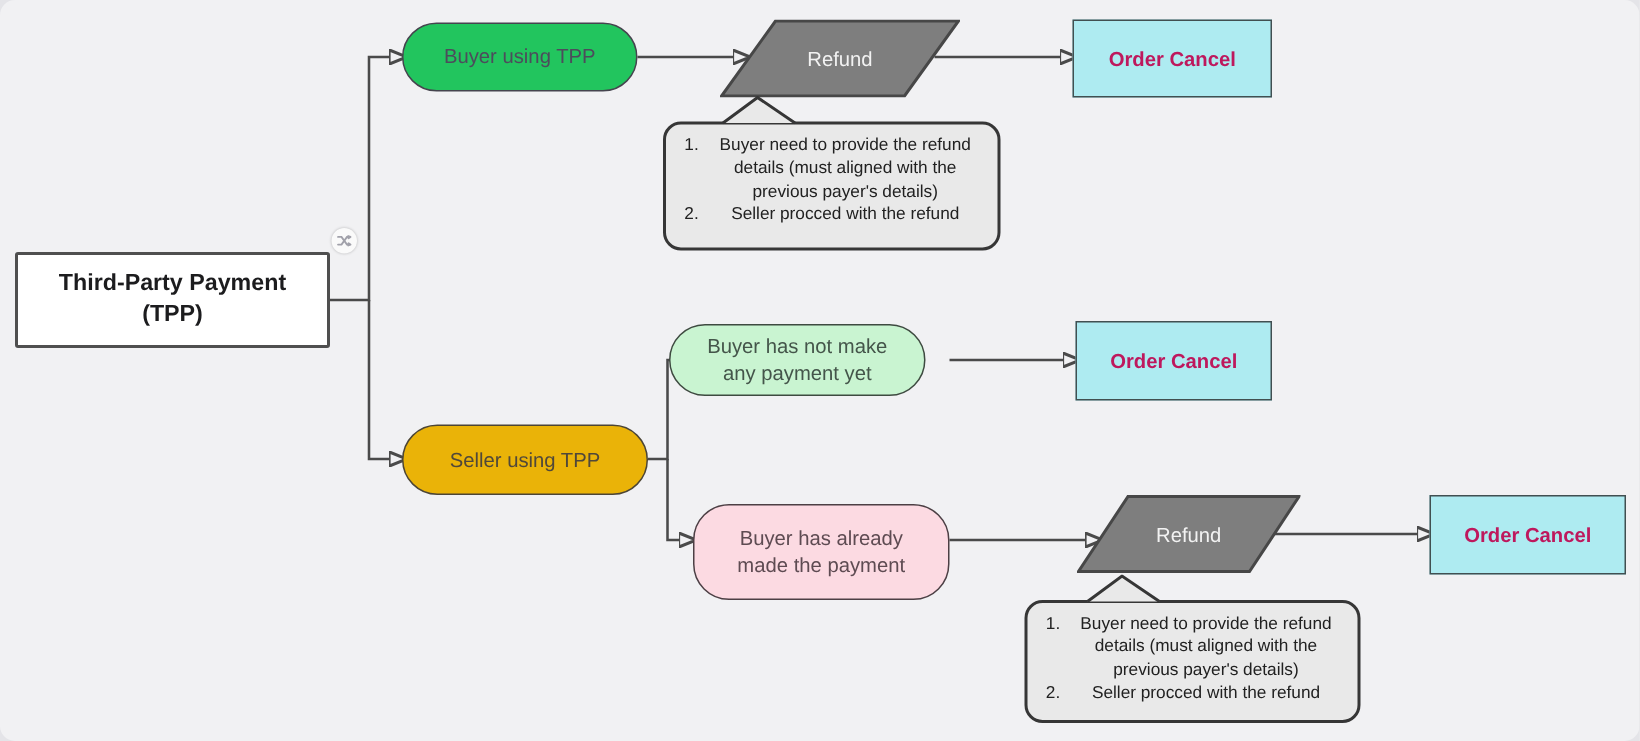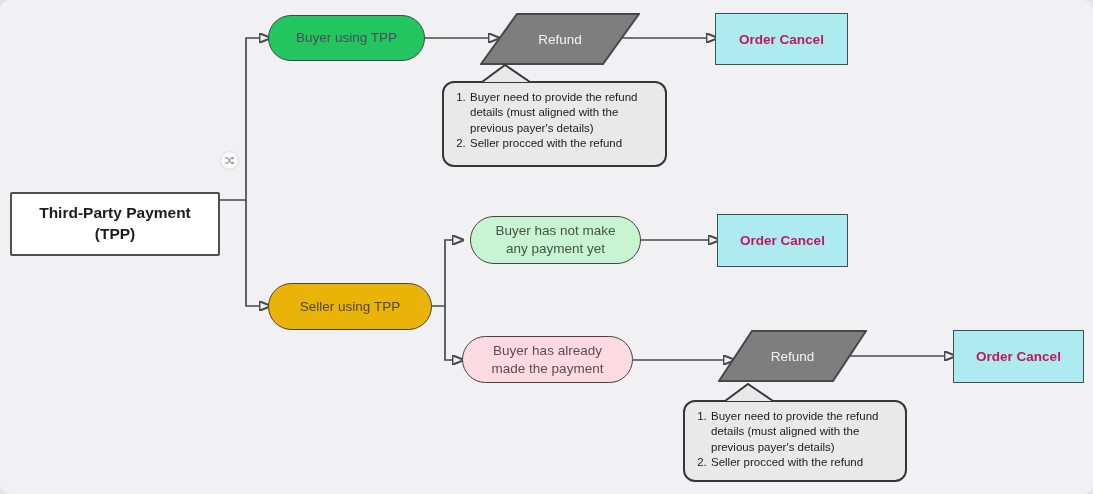--- a/index.html
+++ b/index.html
@@ -29,21 +29,21 @@
   .para-svg polygon{fill:#7e7e7e;stroke:#474747;stroke-width:2;}
   .para-label{
     position:absolute;left:0;top:0;width:100%;height:100%;
     display:flex;align-items:center;justify-content:center;
     font-size:13.5px;color:#f2f2f2;text-align:right;
   }
   .note{
     position:absolute;background:#e9e9e9;border:2px solid #363636;border-radius:12px;
     box-sizing:border-box;z-index:3;padding:7px 8px 6px 6px;
   }
-  .note ol{margin:0;padding:0 0 0 19px;font-size:11.5px;line-height:1.33;color:#212121;}
+  .note ol{margin:0;padding:0 0 0 19px;font-size:11.5px;line-height:1.33;color:#212121;text-align:center;}
   .note li{padding-left:1px;}
   .tail{position:absolute;z-index:4;}
   .tail path{fill:#e9e9e9;stroke:#363636;stroke-width:2;}
   .badge{
     position:absolute;width:17px;height:17px;border-radius:50%;background:#fafafa;
     box-shadow:0 0 2px rgba(0,0,0,.25);display:flex;align-items:center;justify-content:center;
     z-index:5;
   }
   .badge svg{display:block;}
   .badge svg path{stroke:#a1a1aa;stroke-width:1.4;fill:none;stroke-linecap:round;}
@@ -63,21 +63,21 @@
     <path d="M246,200 V306 H260" marker-end="url(#arr)"></path>
     <path d="M425,38 H489" marker-end="url(#arr)"></path>
     <path d="M623,38 H707" marker-end="url(#arr)"></path>
     <path d="M432,306 H445 V240 H453" marker-end="url(#arr)"></path>
     <path d="M445,306 V360 H453" marker-end="url(#arr)"></path>
     <path d="M633,240 H709" marker-end="url(#arr)"></path>
     <path d="M633,360 H724" marker-end="url(#arr)"></path>
     <path d="M850,356 H945" marker-end="url(#arr)"></path>
   </svg>
 
-  <div class="node rect-root" style="left:10px;top:168px;width:210px;height:64px;padding:0 8px;margin-top:24px;">
+  <div class="node rect-root" style="left:10px;top:168px;width:210px;height:64px;padding:0 8px;">
     <span>Third-Party Payment (TPP)</span>
   </div>
   <div class="badge" style="left:221px;top:152px;">
     <svg width="11" height="11" viewBox="0 0 12 12">
       <path d="M1.5,3.2 H4 L8,8.8 H10.5 M10.5,8.8 l-1.4,-1 M10.5,8.8 l-1.6,0.6"></path>
       <path d="M1.5,8.8 H4 L8,3.2 H10.5 M10.5,3.2 l-1.4,1 M10.5,3.2 l-1.6,-0.6"></path>
     </svg>
   </div>
 
   <div class="node pill pill-lavender" style="left:268px;top:15px;width:157px;height:46px;">
@@ -102,29 +102,29 @@
     </ol>
   </div>
   <svg class="tail" style="left:481px;top:64px;" width="50" height="19">
     <path d="M1,18 L24,1 L49,18"></path>
   </svg>
 
   <div class="node pill pill-peach" style="left:268px;top:283px;width:164px;height:47px;">
     <span>Seller using TPP</span>
   </div>
 
-  <div class="node pill pill-green" style="left:470px;top:216px;width:171px;height:48px;padding:0 14px;">
+  <div class="node pill pill-green" style="left:446px;top:216px;width:171px;height:48px;padding:0 14px;">
     <span>Buyer has not make any payment yet</span>
   </div>
 
   <div class="node rect-cyan" style="left:717px;top:214px;width:131px;height:53px;">
     <span>Order Cancel</span>
   </div>
 
-  <div class="node pill pill-pink" style="left:462px;top:336px;width:171px;height:47px;padding:0 14px;">
+  <div class="node pill pill-pink" style="left:462px;top:336px;width:171px;height:64px;padding:0 14px;">
     <span>Buyer has already made the payment</span>
   </div>
 
   <div class="para-wrap" style="left:718px;top:330px;width:149px;height:52px;">
     <svg class="para-svg" width="149" height="52" viewBox="0 0 149 52">
       <polygon points="34,1 148,1 115,51 1,51"></polygon>
     </svg>
     <span class="para-label">Refund</span>
   </div>
 

